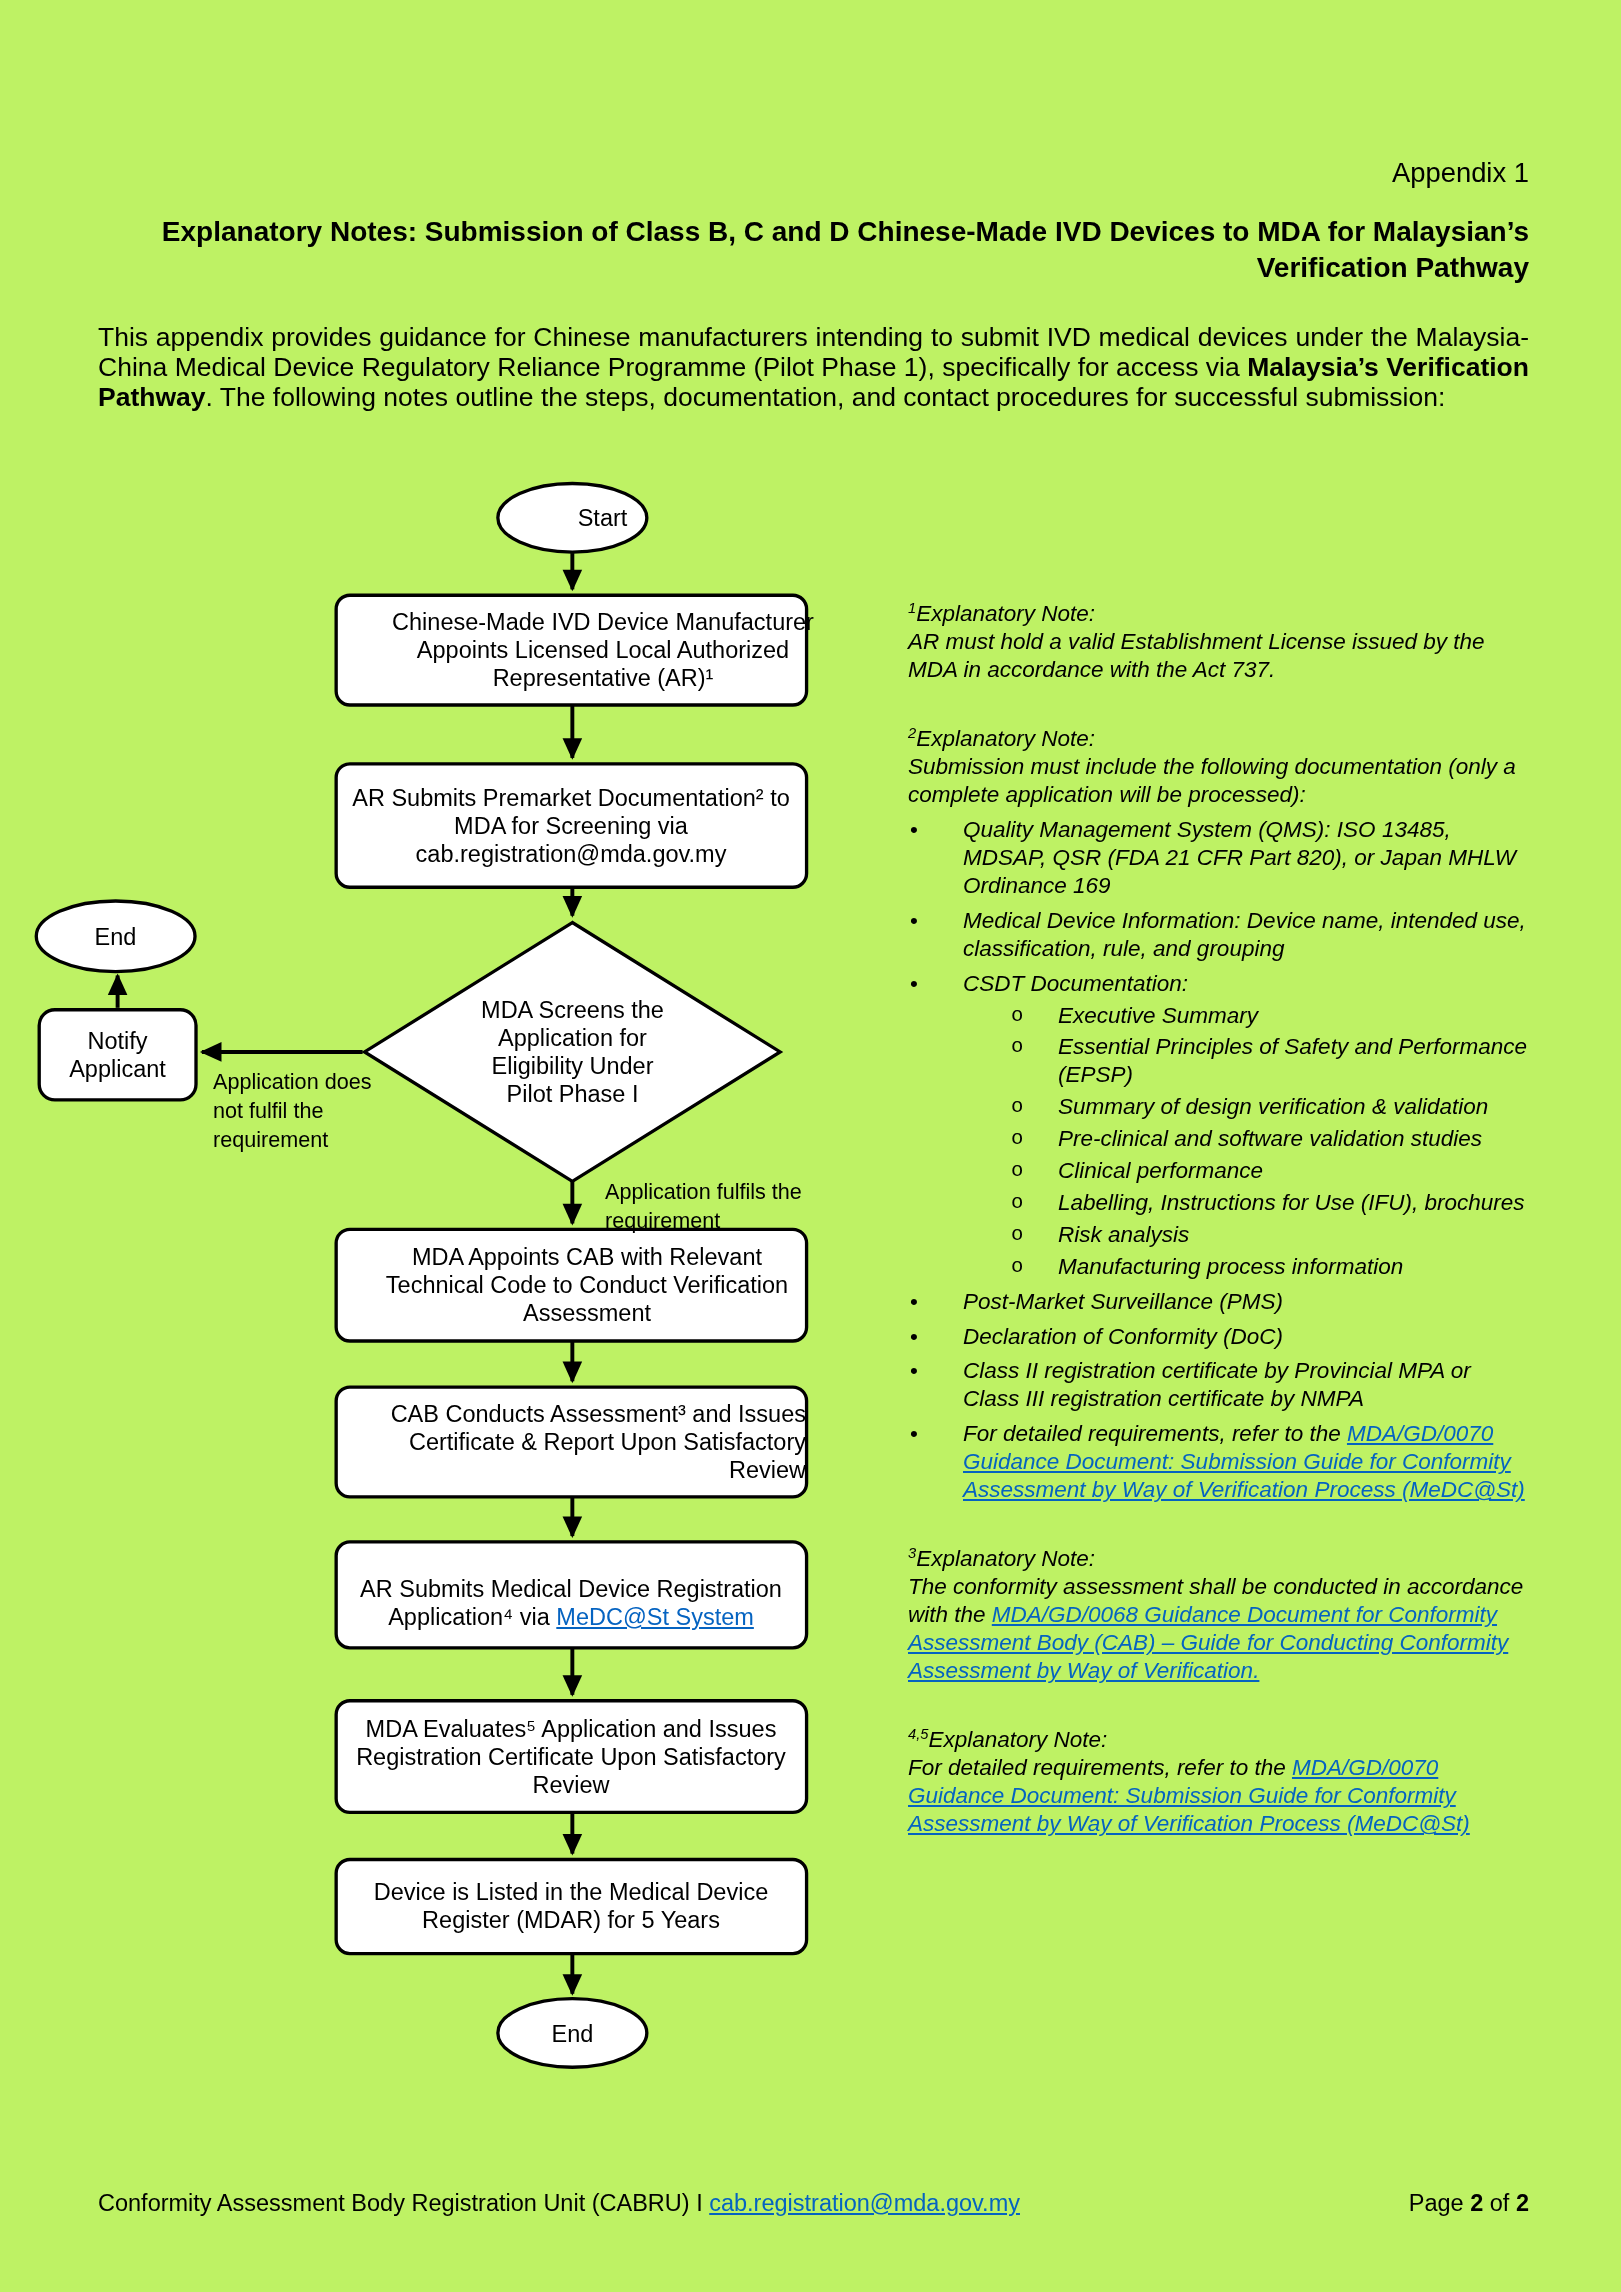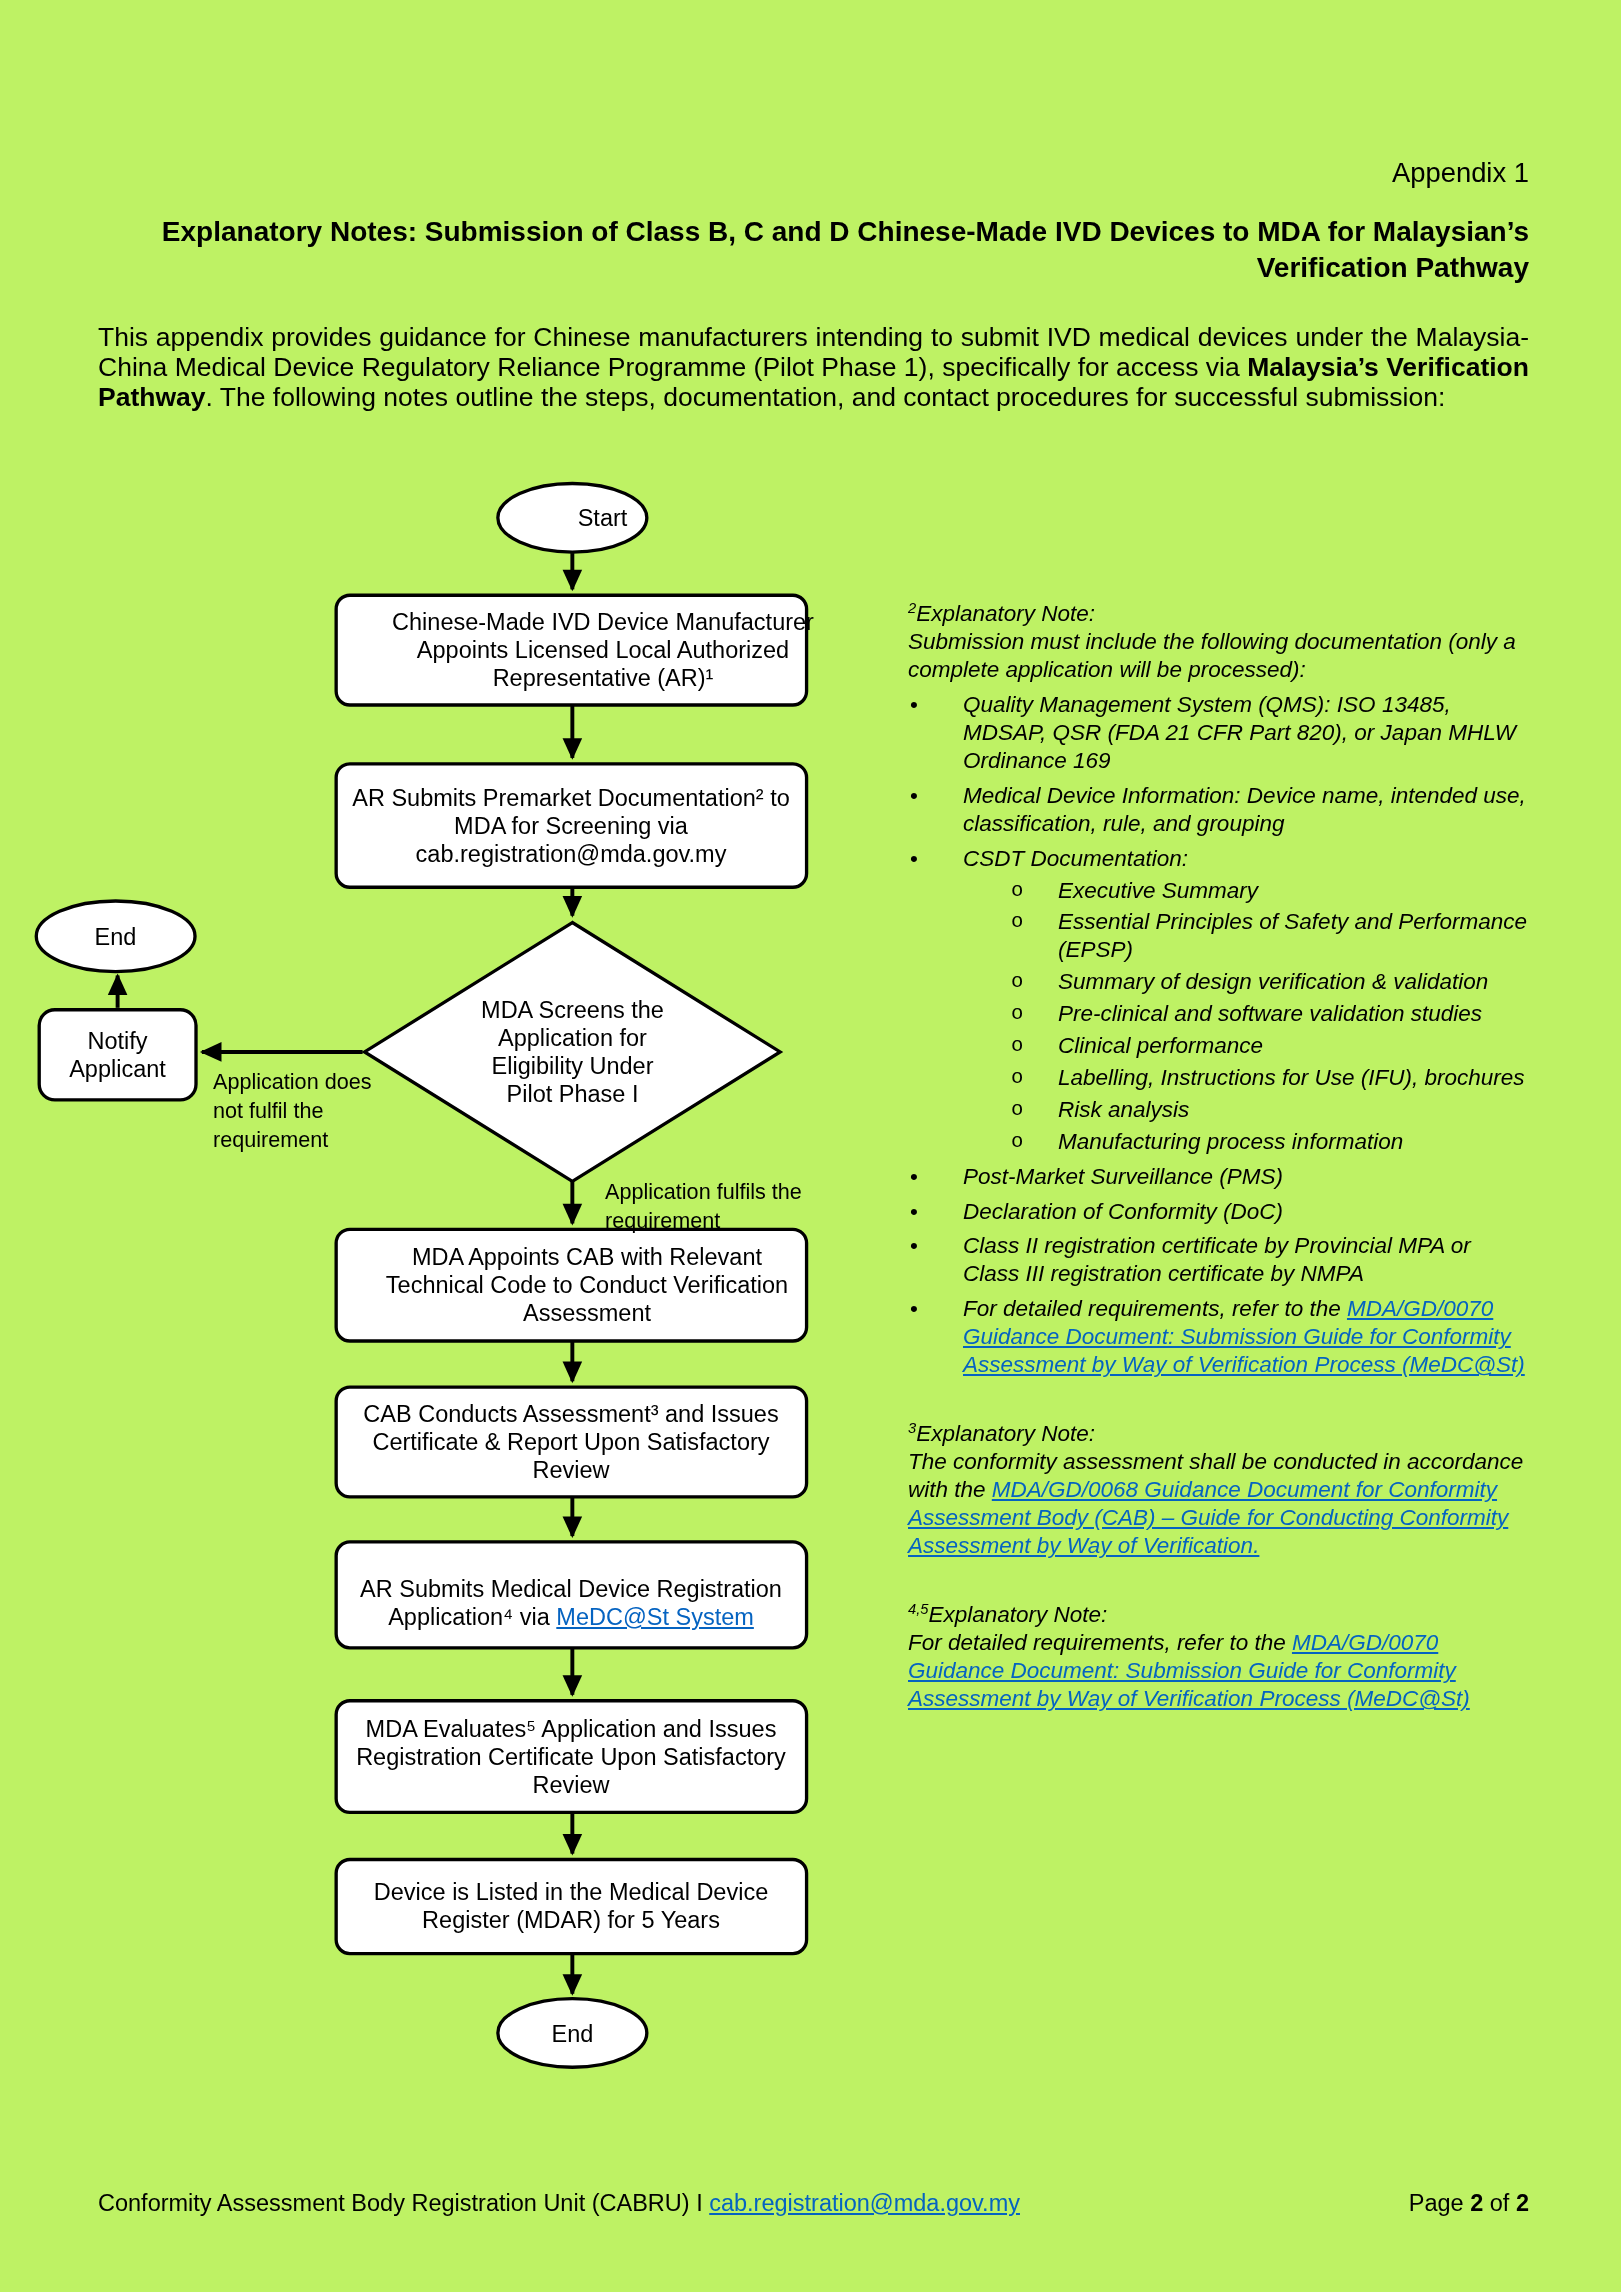--- a/index.html
+++ b/index.html
@@ -122,21 +122,21 @@
   <div class="node" style="left:36px; top:902px; width:159px; height:69px;">
     <div>End</div>
   </div>
 
   <div class="node" style="left:336px; top:1229px; width:470px; height:112px;padding-left:16px;">
     <div>MDA Appoints CAB with Relevant</div>
     <div>Technical Code to Conduct Verification</div>
     <div>Assessment</div>
   </div>
 
-  <div class="node" style="left:336px; top:1387px; width:470px; height:110px;">
+  <div class="node" style="left:336px; top:1387px; width:470px; height:110px;align-items:flex-end;">
     <div>CAB Conducts Assessment³ and Issues</div>
     <div>Certificate &amp; Report Upon Satisfactory</div>
     <div>Review</div>
   </div>
 
   <div class="node" style="left:336px; top:1542px; width:470px; height:122px;">
     <div>AR Submits Medical Device Registration</div>
     <div><span>Application⁴ via </span><a class="link">MeDC@St System</a></div>
   </div>
 
@@ -150,20 +150,24 @@
     <div>Device is Listed in the Medical Device</div>
     <div>Register (MDAR) for 5 Years</div>
   </div>
 
   <div class="node" style="left:498px; top:1999px; width:149px; height:69px;">
     <div>End</div>
   </div>
 
   <div class="abs notes">
 
+    <div class="note-block">
+      <div class="note-h"><sup>1</sup><span>Explanatory Note:</span></div>
+      <div>AR must hold a valid Establishment License issued by the MDA in accordance with the Act 737.</div>
+    </div>
 
     <div class="note-block">
       <div class="note-h"><sup>2</sup><span>Explanatory Note:</span></div>
       <div>Submission must include the following documentation (only a complete application will be processed):</div>
 
       <div class="li1"><span class="m1">•</span><span>Quality Management System (QMS): ISO 13485, MDSAP, QSR (FDA 21 CFR Part 820), or Japan MHLW Ordinance 169</span></div>
       <div class="li1"><span class="m1">•</span><span>Medical Device Information: Device name, intended use, classification, rule, and grouping</span></div>
       <div class="li1"><span class="m1">•</span><span>CSDT Documentation:</span></div>
 
       <div class="li2"><span class="m2">o</span><span>Executive Summary</span></div>

